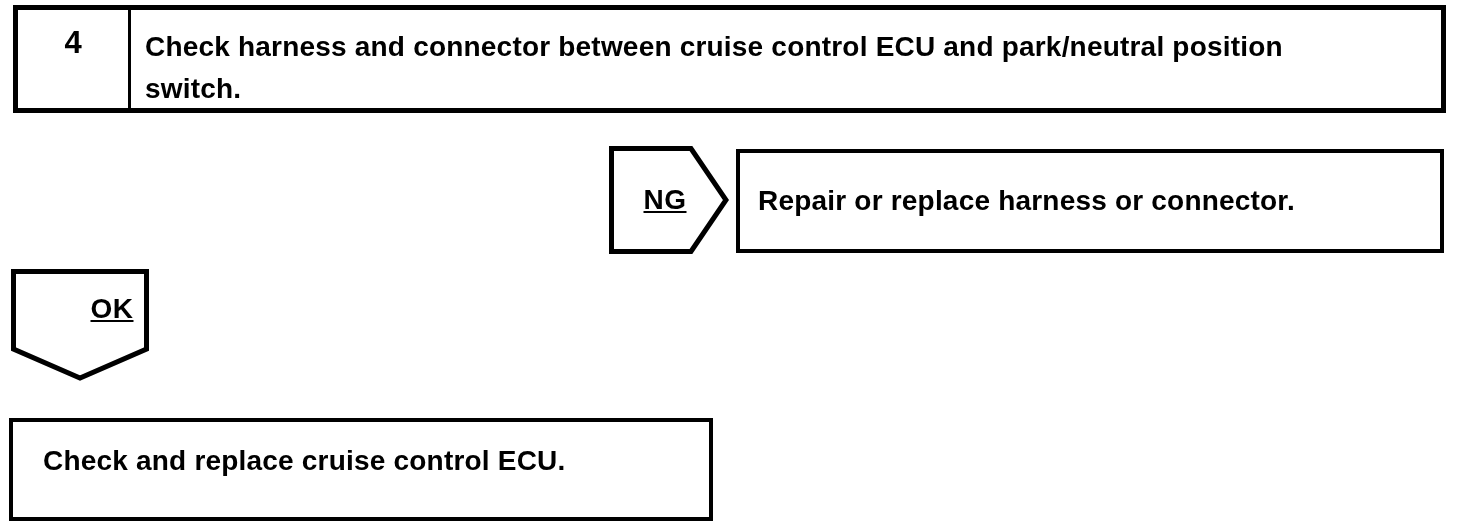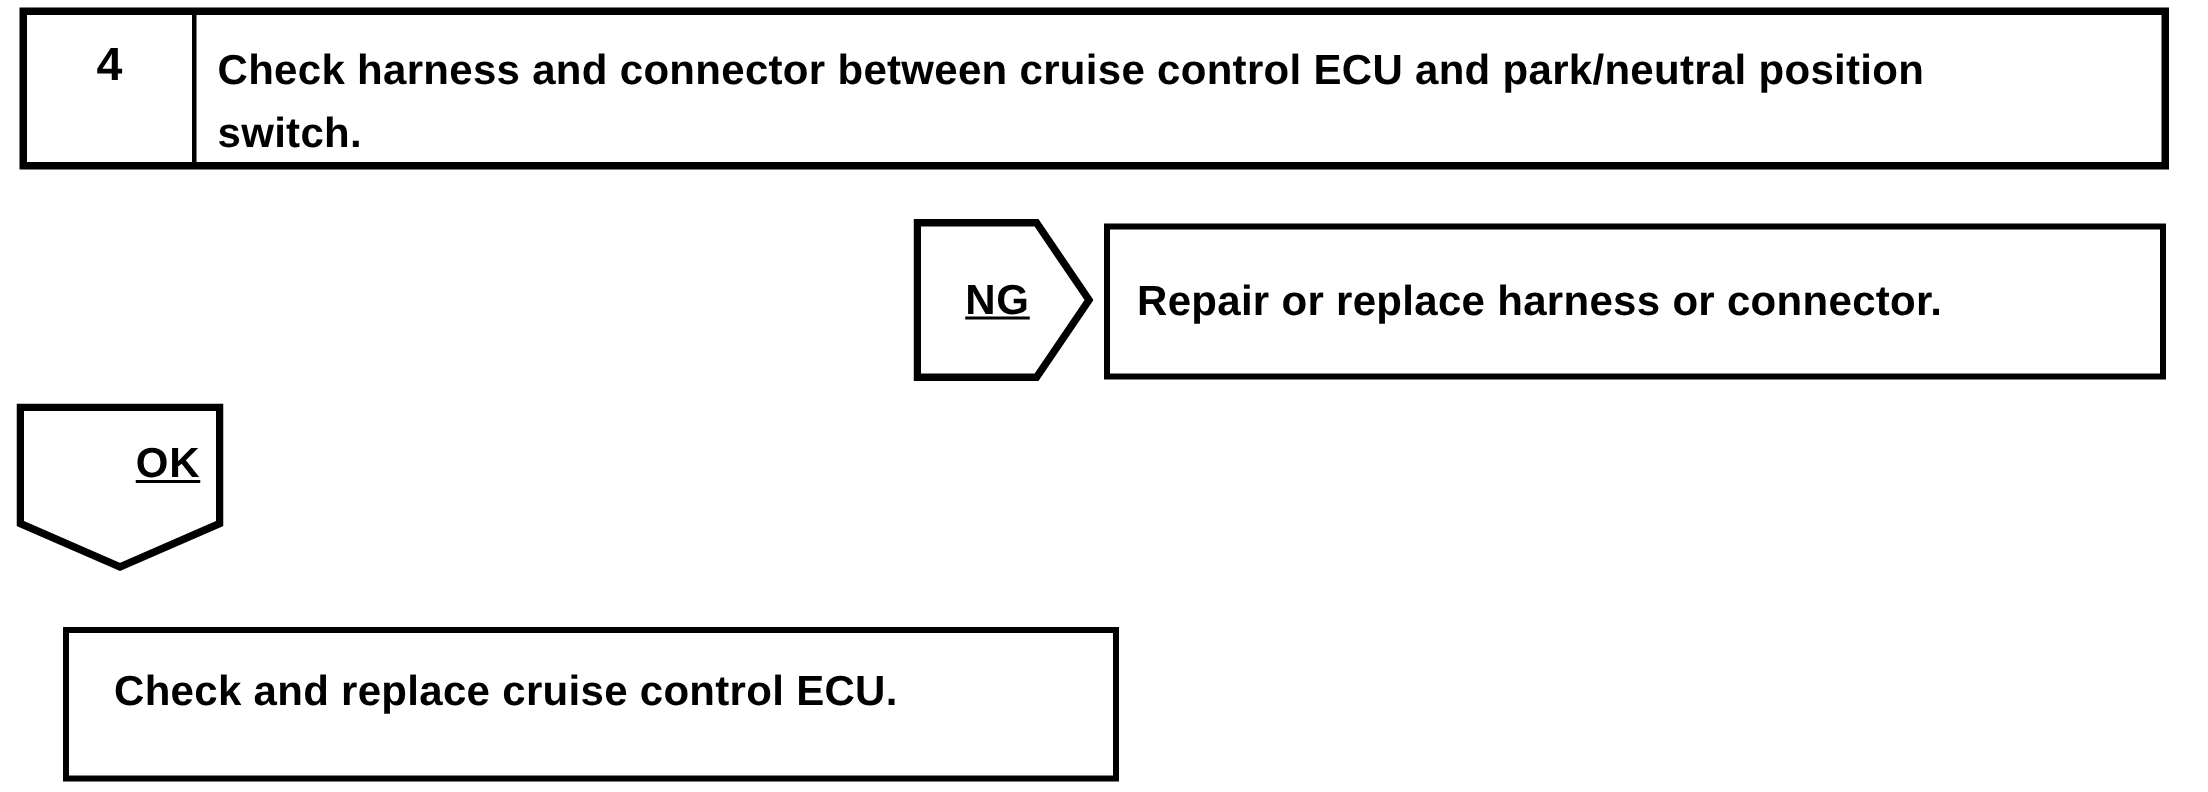--- a/index.html
+++ b/index.html
@@ -107,21 +107,20 @@
     align-items: center;
     padding-left: 18px;
   }
   .ok-result-box {
     left: 9px;
     top: 418px;
     width: 704px;
     height: 103px;
     border-width: 4px;
     padding: 23px 0 0 30px;
-    margin-left: 33px;
   }
   .box-text {
     font-size: 28px;
     line-height: 32px;
     letter-spacing: 0.2px;
   }
 </style>
 </head>
 <body>
 

